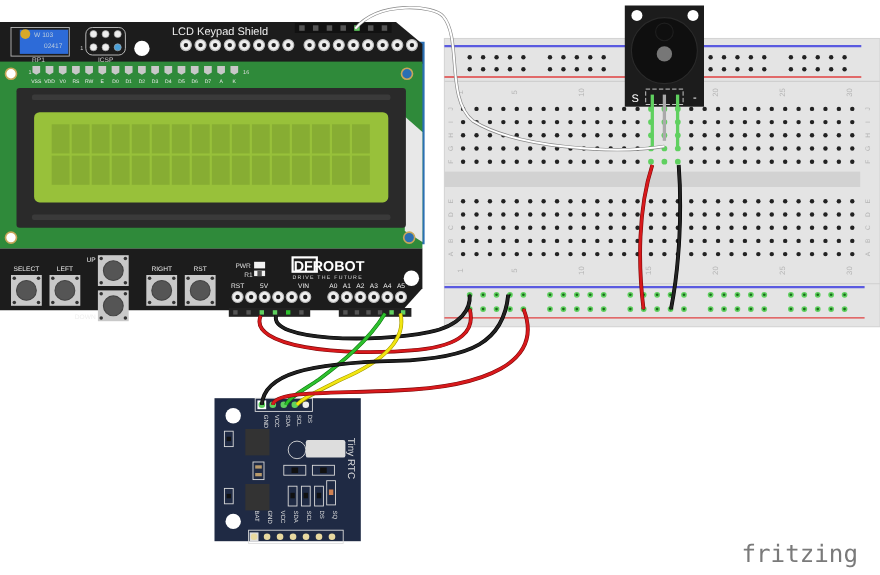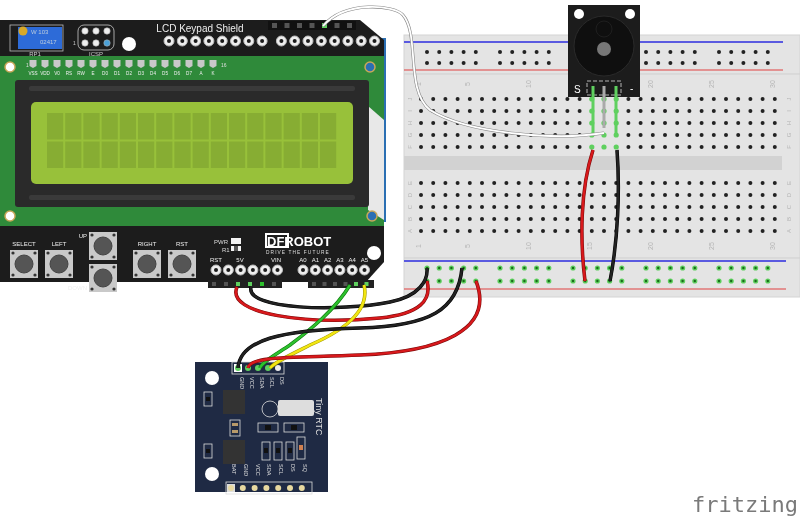--- a/index.html
+++ b/index.html
@@ -1,19 +1,19 @@
 <!DOCTYPE html>
 <html><head>
 <meta charset="utf-8">
 <style>
   html,body{margin:0;padding:0;background:#fff;}
   body{width:800px;height:523px;position:relative;overflow:hidden;font-family:"Liberation Sans",sans-serif;}
   svg{position:absolute;left:0;top:0;}
   .lbl{font-family:"Liberation Sans",sans-serif;}
-  #fritzing-logo{position:absolute;right:2px;bottom:6px;font-family:"DejaVu Sans Mono",monospace;font-size:22px;color:#7a7a7a;letter-spacing:0px;}
+  #fritzing-logo{position:absolute;right:20px;bottom:6px;font-family:"DejaVu Sans Mono",monospace;font-size:22px;color:#7a7a7a;letter-spacing:0px;}
 </style>
 </head>
 <body>
 
 <svg id="diagram" width="800" height="523" viewBox="0 0 800 523" xmlns="http://www.w3.org/2000/svg">
 
   <g>
     <rect x="404" y="35" width="396" height="262" fill="#e4e4e4"></rect>
     <rect x="404" y="35" width="396" height="262" fill="none" stroke="#d4d4d4"></rect>
 

